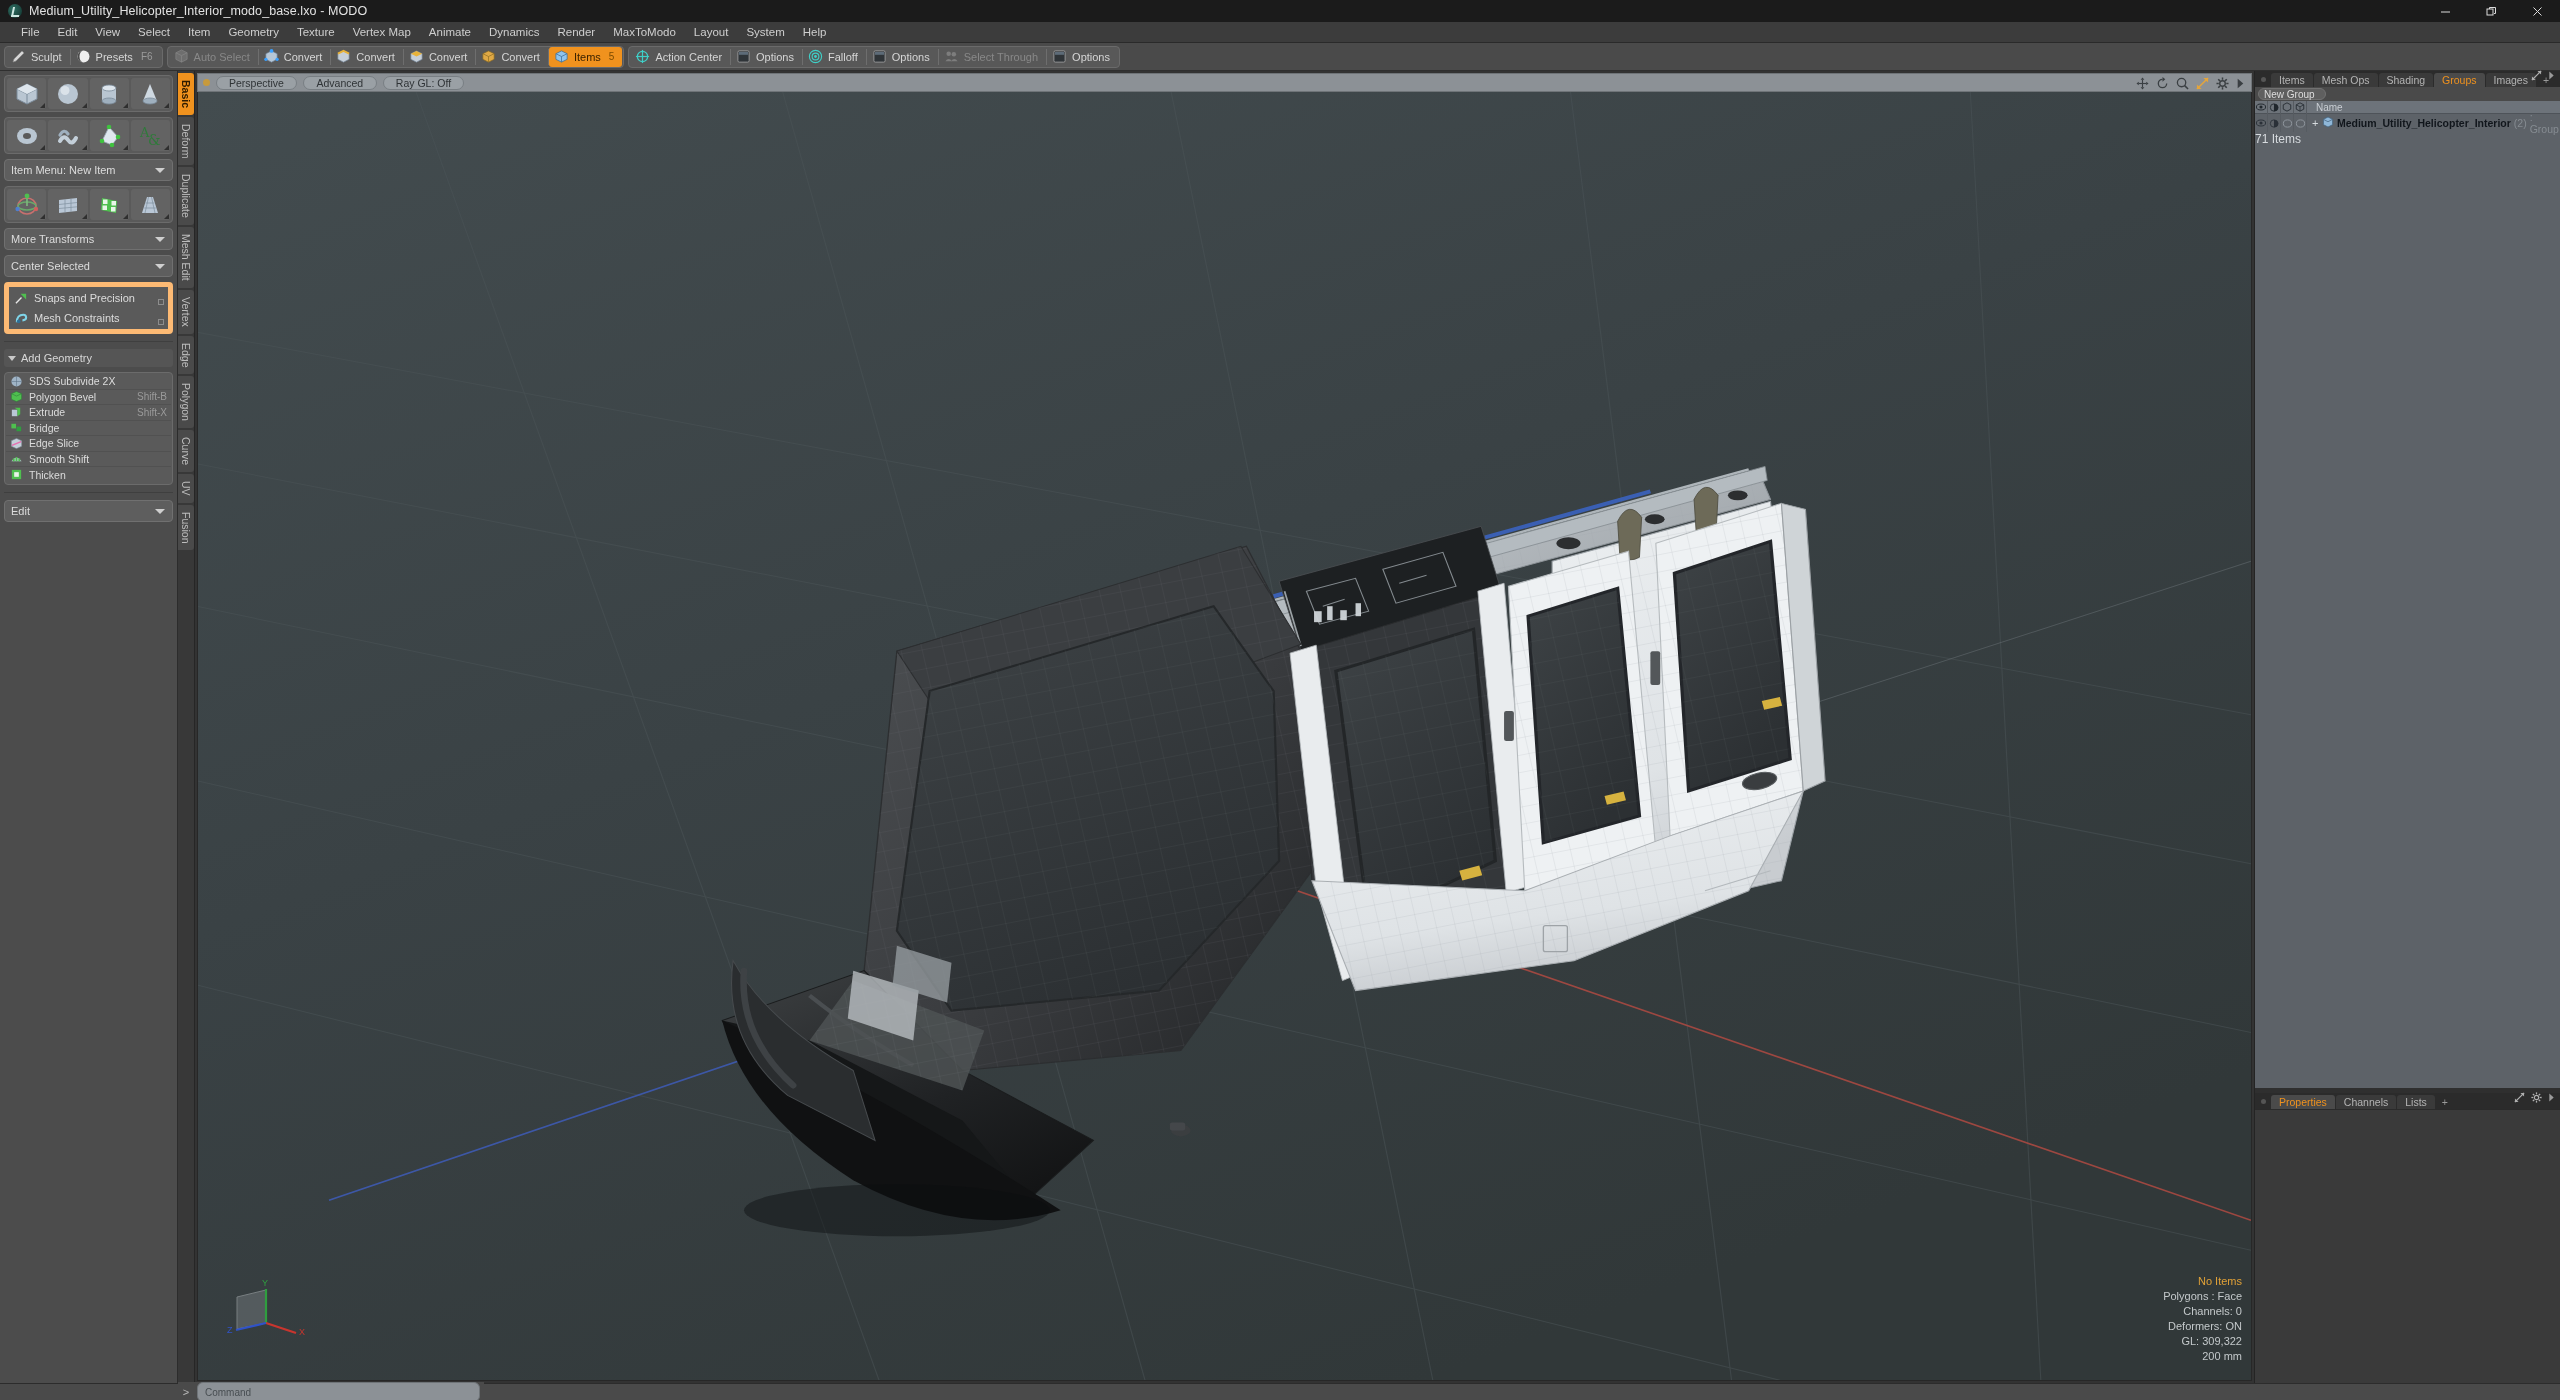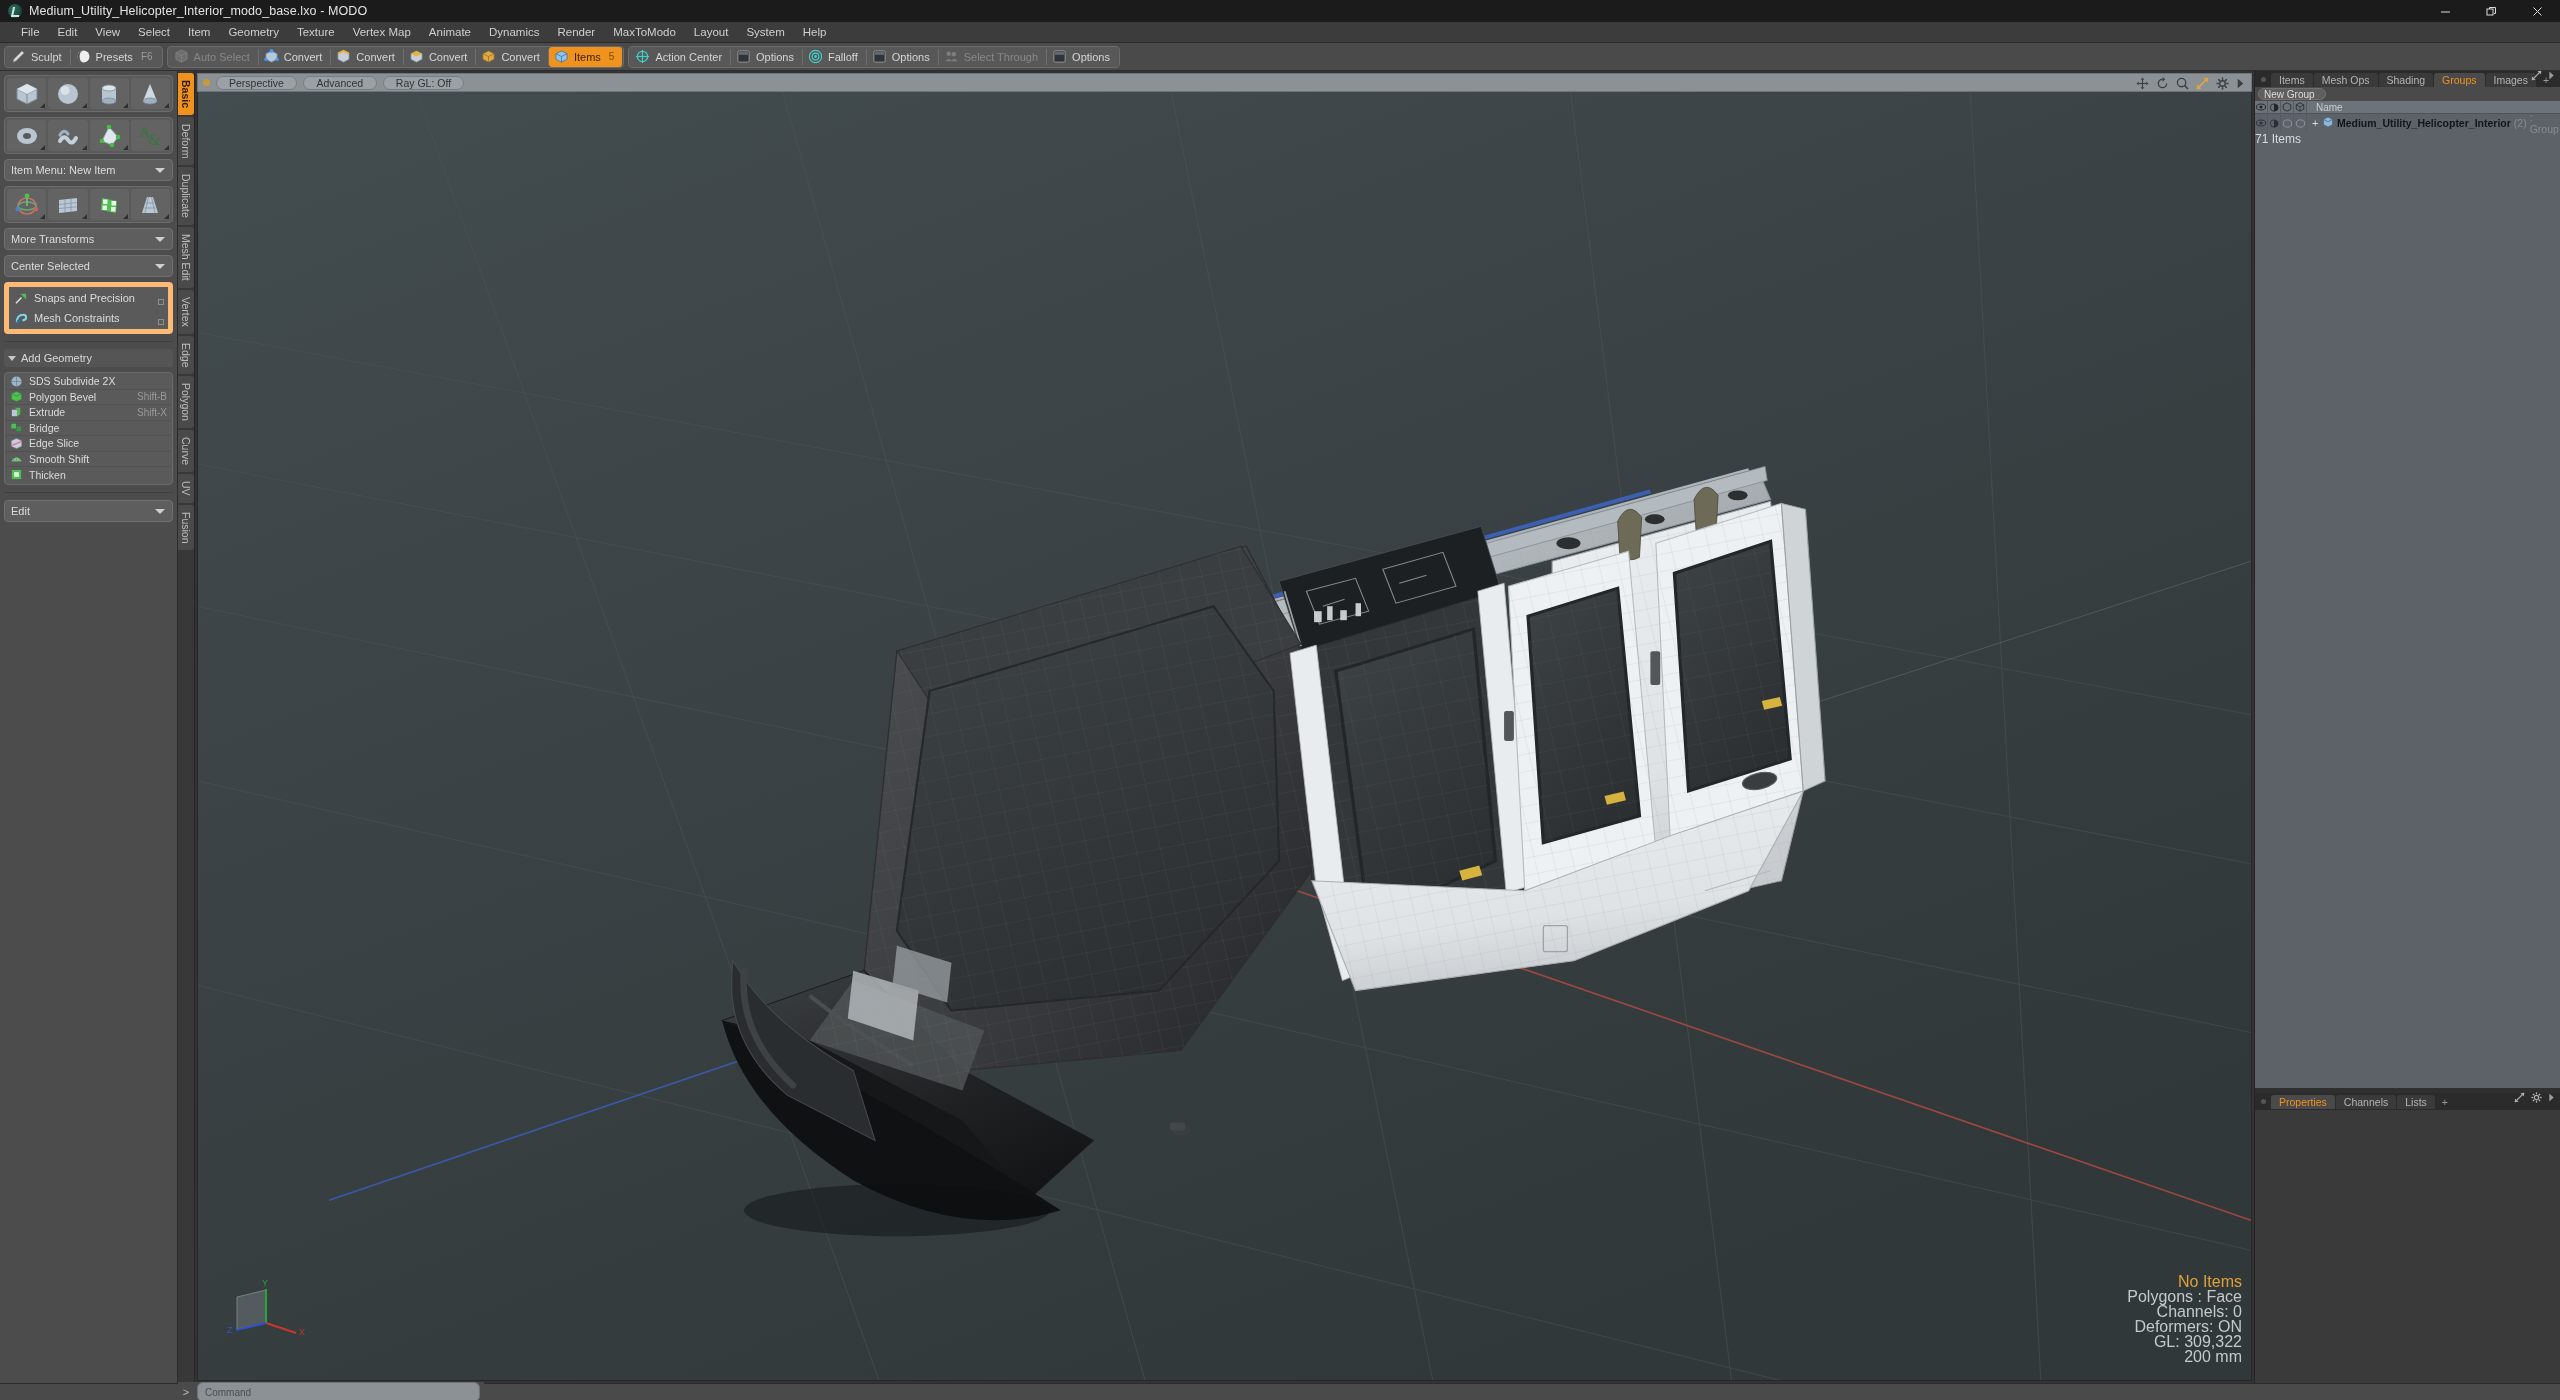--- a/index.html
+++ b/index.html
@@ -168,21 +168,21 @@
   .vp-hdr-icons { position: absolute; right: 6px; top: 0; height: 19px; display: flex; align-items: center; gap: 7px; }
   .vp-hdr-icons svg { display: block; }
 
   .viewport {
     flex: 1 1 auto; position: relative; overflow: hidden;
     background: linear-gradient(160deg, #40494c 0%, #394144 45%, #323a3d 100%);
     border: 1px solid #272727; border-top: none;
   }
   .vp-stats {
     position: absolute; right: 9px; bottom: 16px; text-align: right;
-    font-size: 16px; color: #c4c9cb; line-height: 15px; pointer-events: none;
+    font-size: 11px; color: #c4c9cb; line-height: 15px; pointer-events: none;
   }
   .vp-stats .noitems { color: #e0a137; }
   .vp-gizmo { position: absolute; left: 24px; bottom: 30px; width: 90px; height: 75px; pointer-events: none; }
 
   
   .rightpanel {
     width: 306px; flex: 0 0 306px; background: #2f2f2f;
     display: flex; flex-direction: column; border-left: 1px solid #242424;
   }
   .tabrow {

